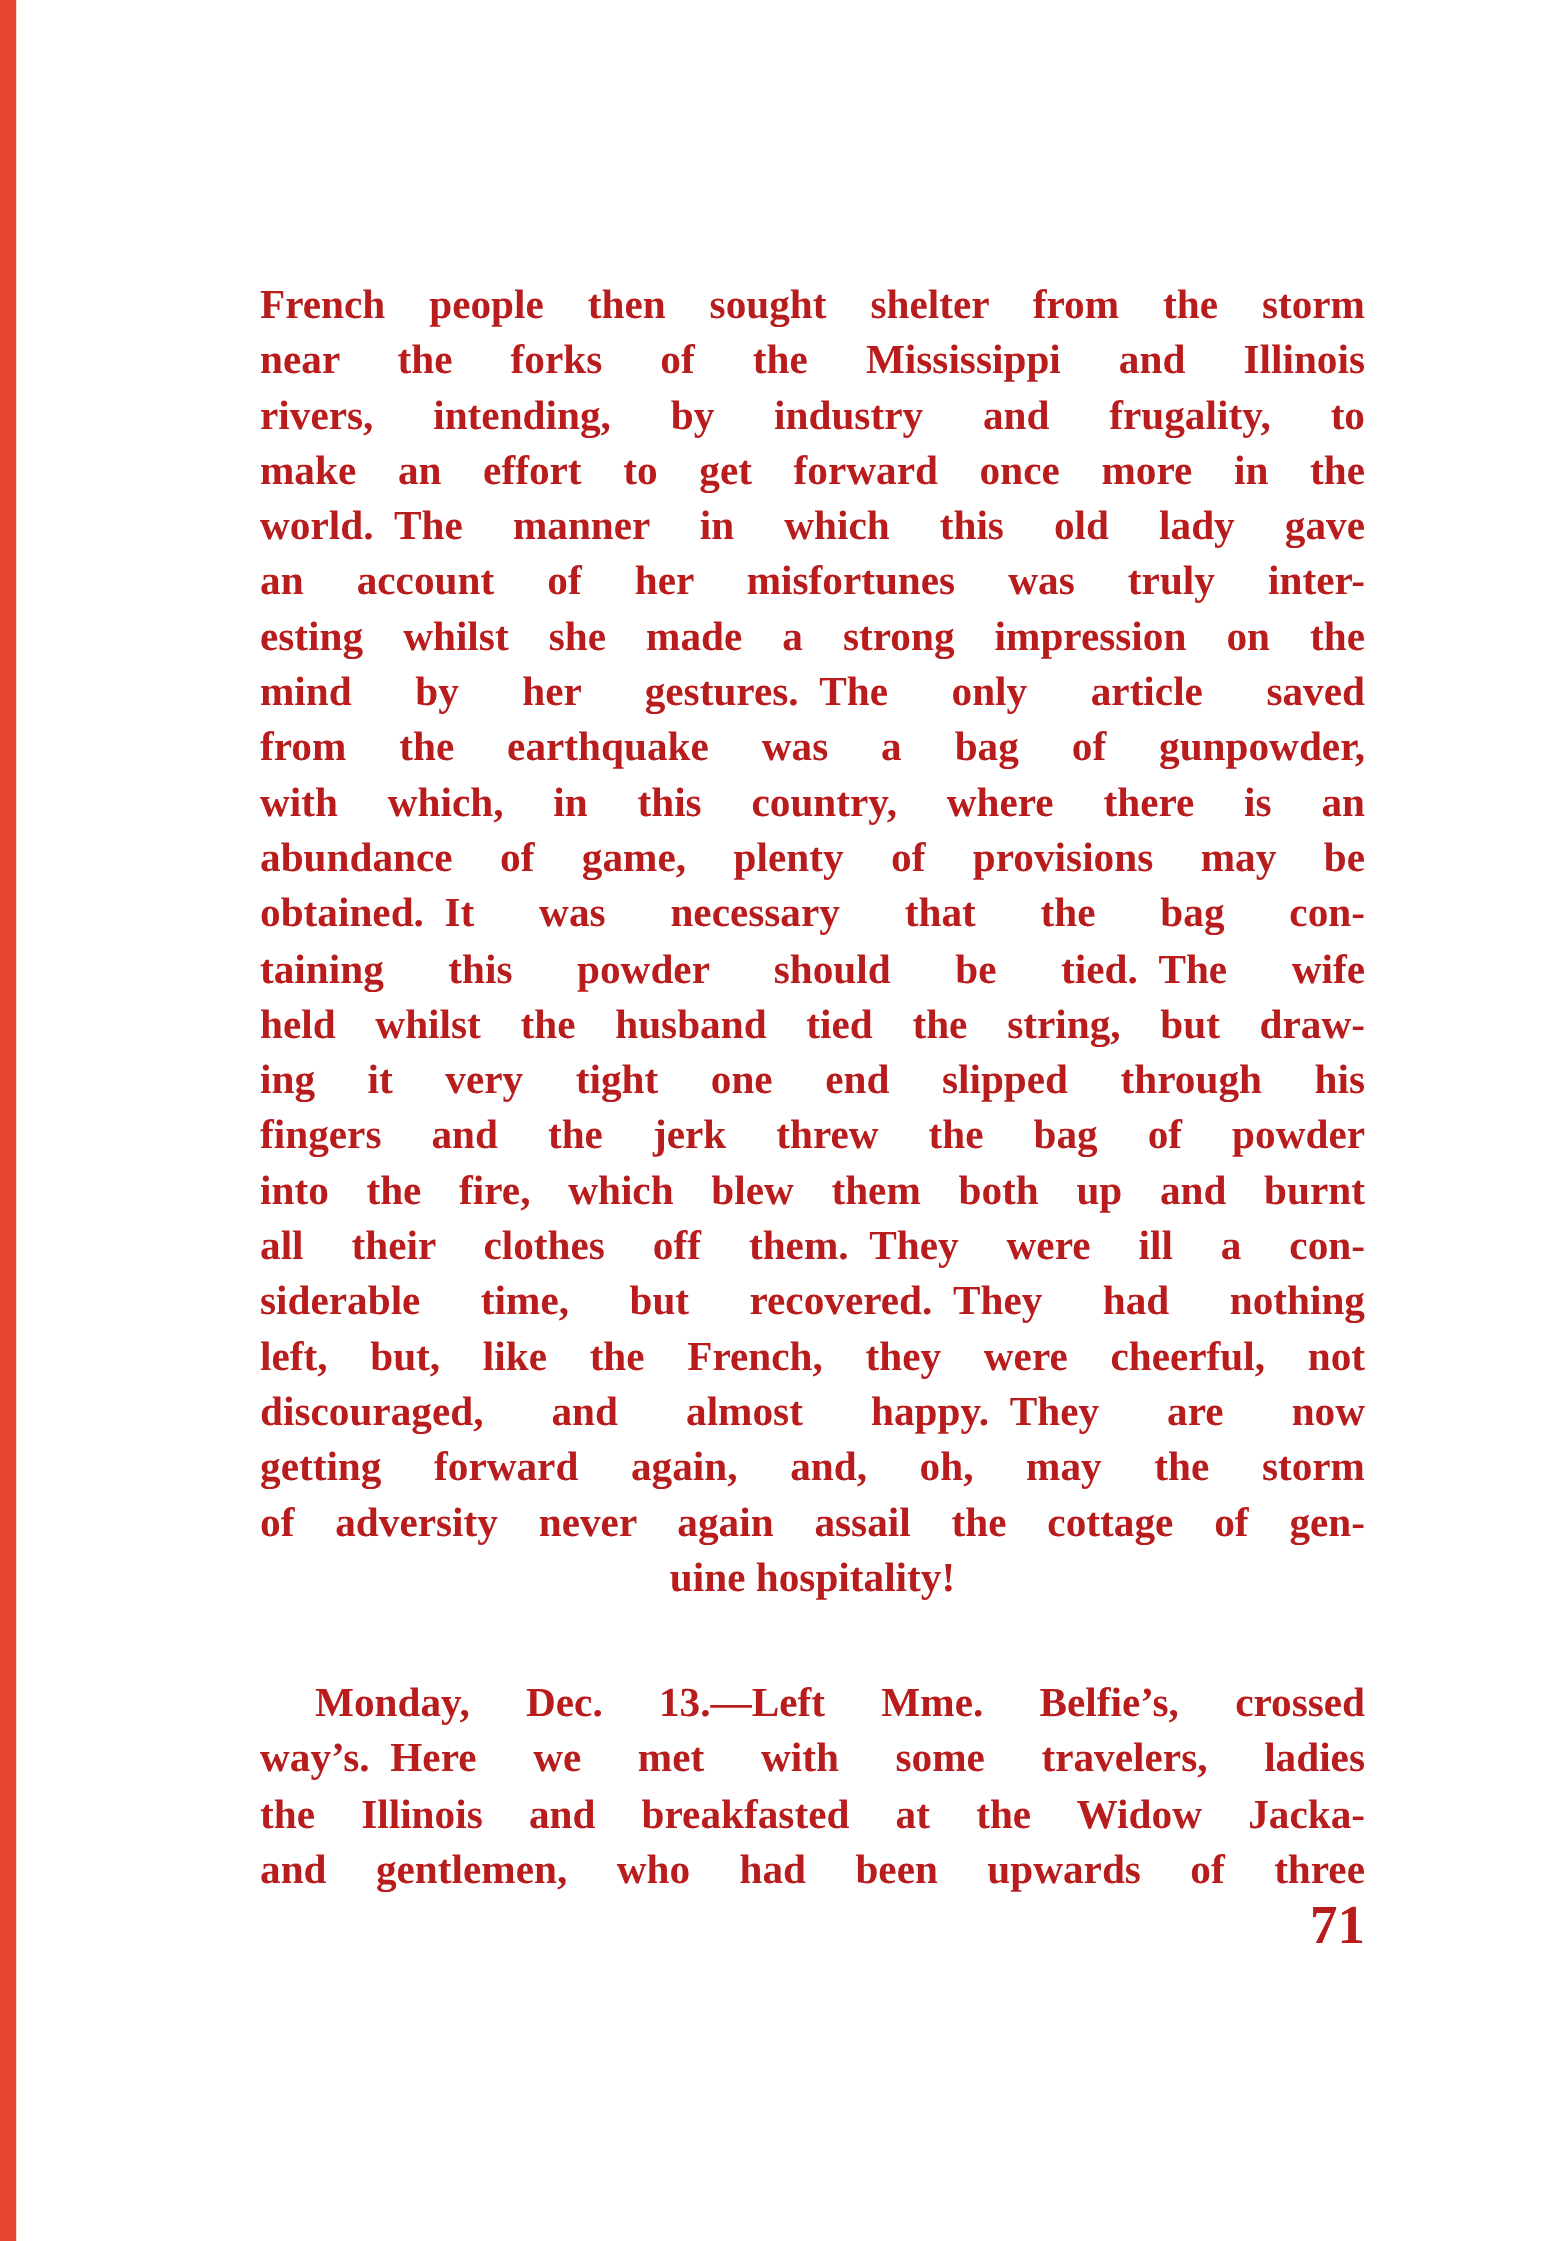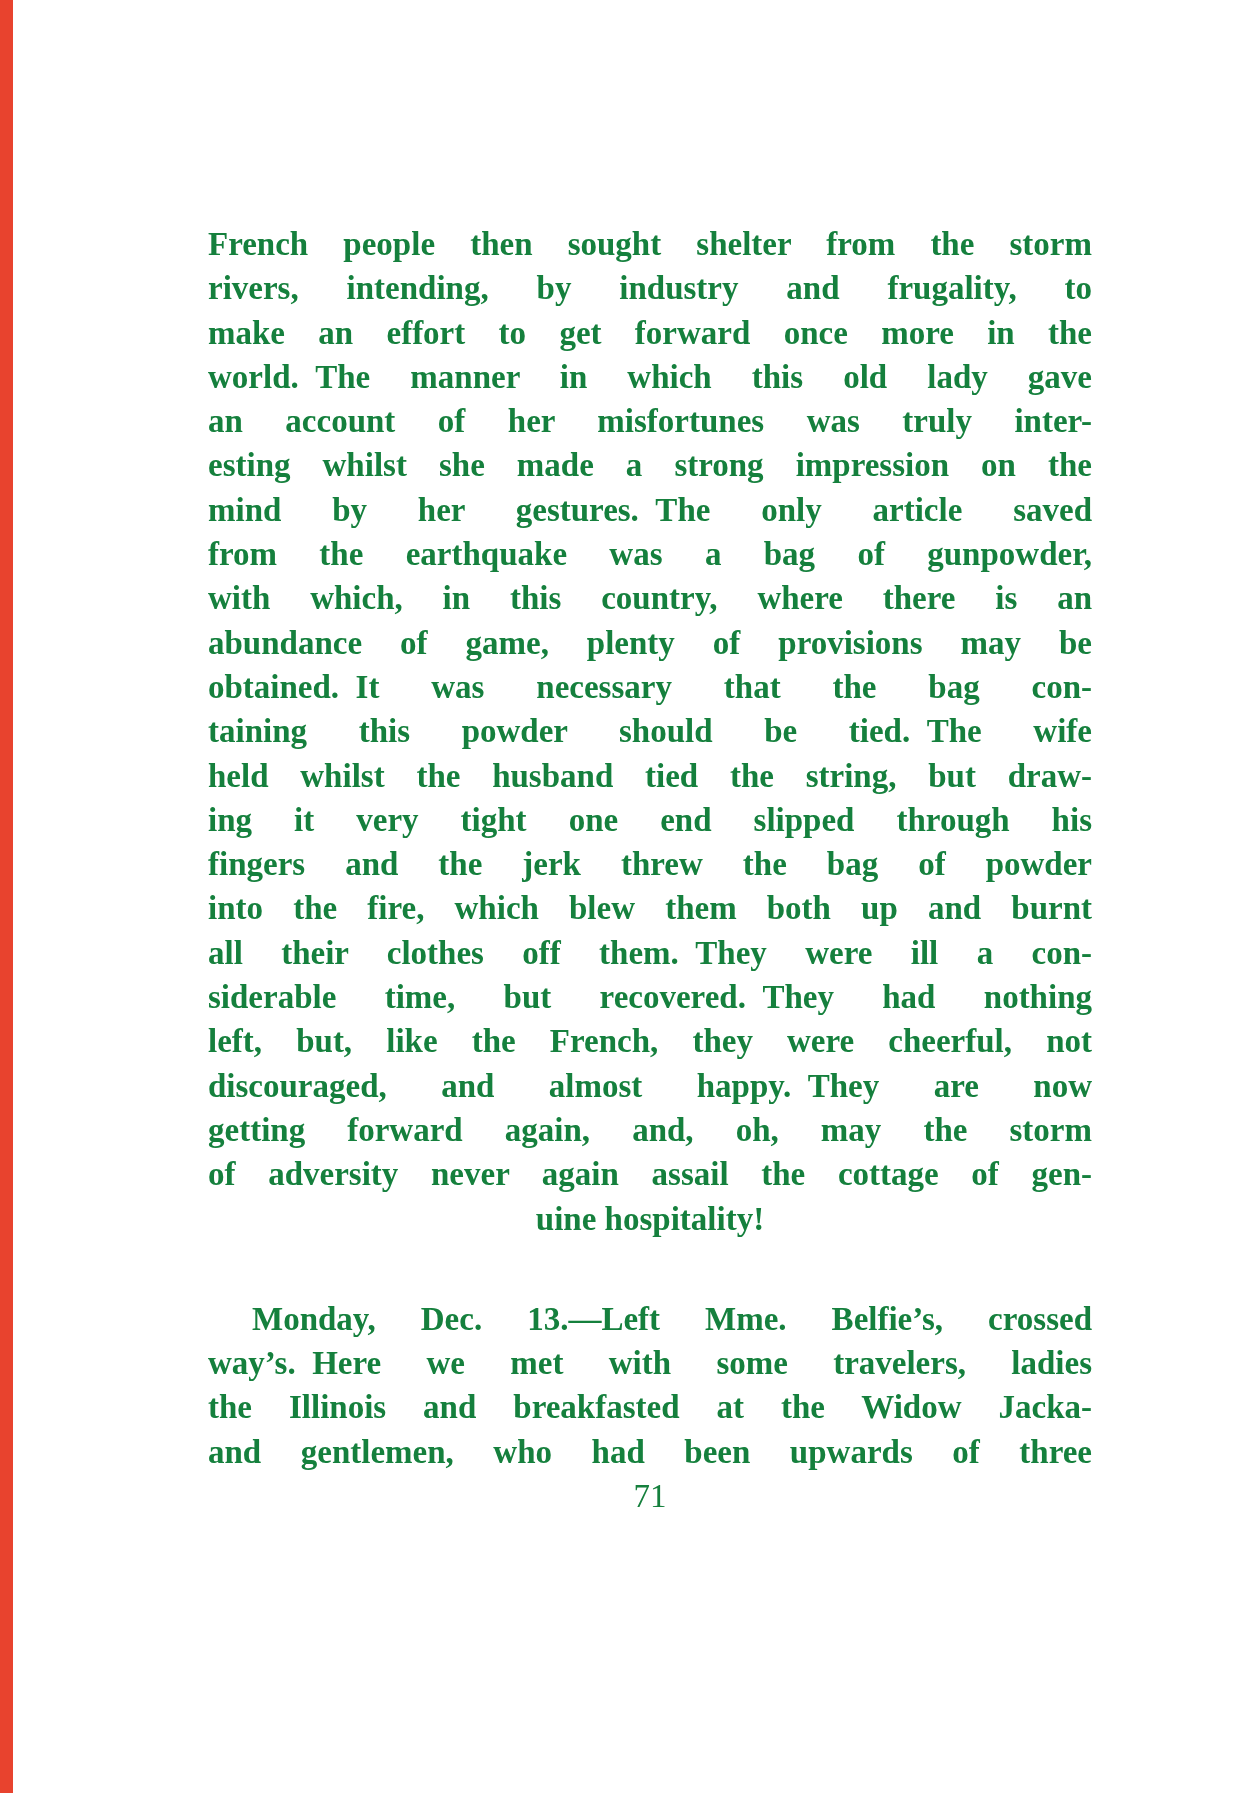--- a/index.html
+++ b/index.html
@@ -25,21 +25,21 @@
     width: 13px;
     height: 100%;
   }
   .text-block {
     position: absolute;
     left: 208px;
     top: 222px;
     width: 884px;
     font-size: 33px;
     font-weight: 700;
-    color: #15803d;
+    color: #b91c1c;
   }
   .paragraph { margin: 0; }
   .paragraph + .paragraph { margin-top: 56px; }
   .line {
     height: 44.3px;
     line-height: 44.3px;
     overflow: hidden;
     text-align: center;
     white-space: normal;
   }
@@ -51,35 +51,36 @@
     content: "";
     display: inline-block;
     width: 100%;
     height: 0;
     vertical-align: top;
   }
   .line.indent { text-indent: 44px; }
   .page-number {
     height: 44.3px;
     line-height: 44.3px;
-    text-align: center;
-    font-size: 33px;
-    font-weight: 400;
+    text-align: right;
+    font-size: 44px;
+    font-weight: 700;
   }
 </style>
 </head>
 <body>
 
 <div class="scan-page">
   <div class="edge-strip" style="background-color: rgb(232, 67, 46);"></div>
 
   <div class="text-block">
 
   <div class="paragraph">
         <div class="line just">French people then sought shelter from the storm</div>
+        <div class="line just">near the forks of the Mississippi and Illinois</div>
         <div class="line just">rivers, intending, by industry and frugality, to</div>
         <div class="line just">make an effort to get forward once more in the</div>
         <div class="line just">world. The manner in which this old lady gave</div>
         <div class="line just">an account of her misfortunes was truly inter-</div>
         <div class="line just">esting whilst she made a strong impression on the</div>
         <div class="line just">mind by her gestures. The only article saved</div>
         <div class="line just">from the earthquake was a bag of gunpowder,</div>
         <div class="line just">with which, in this country, where there is an</div>
         <div class="line just">abundance of game, plenty of provisions may be</div>
         <div class="line just">obtained. It was necessary that the bag con-</div>

